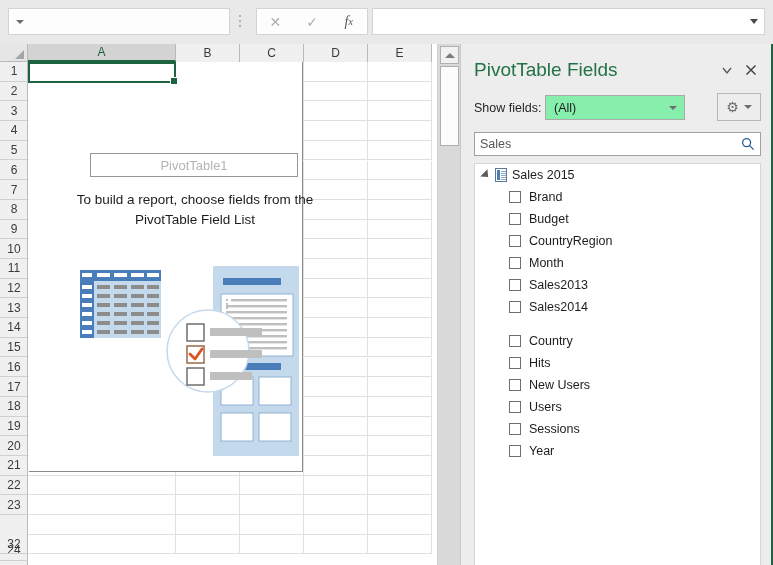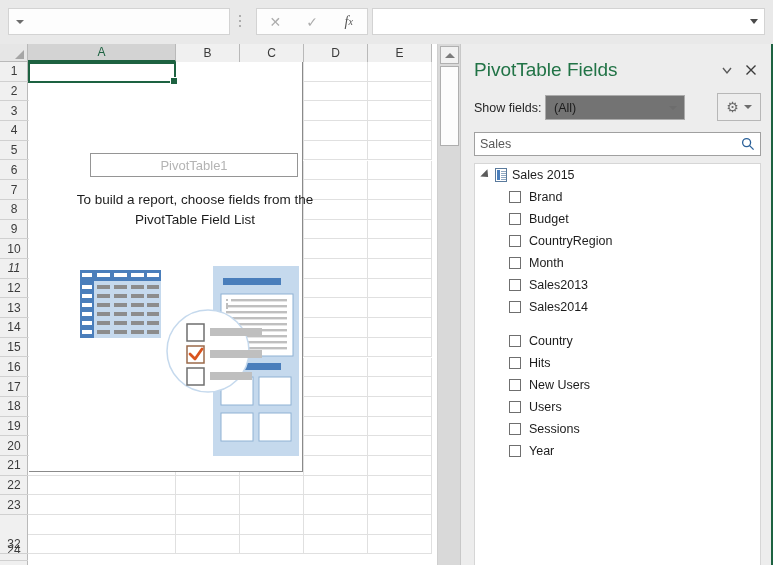--- a/index.html
+++ b/index.html
@@ -163,21 +163,21 @@
     color: #5a5a5a;
   }
   .pane-minimize { right: 36px; width: 16px; height: 16px; }
   .pane-close { right: 12px; width: 16px; height: 16px; font-size: 16px; line-height: 14px; }
 
   .showfields-lbl {
     position: absolute; left: 13px; top: 57px; font-size: 12.5px; color: #262626;
   }
   .showfields-select {
     position: absolute; left: 84px; top: 51px; width: 140px; height: 25px;
-    background: #737373; border: 1px solid #ababab;
+    background: #86efac; border: 1px solid #ababab;
     display: flex; align-items: center;
   }
   .showfields-select .sf-val { flex: 1; padding-left: 8px; font-size: 12.5px; color: #1c1c1c; }
   .showfields-select .sf-arrow { width: 22px; display: flex; align-items: center; justify-content: center; }
   .gear-btn {
     position: absolute; left: 256px; top: 49px; width: 44px; height: 28px;
     background: #ededed; border: 1px solid #b7b7b7;
     display: flex; align-items: center; justify-content: center; gap: 5px;
   }
   .gear-glyph { font-size: 14px; color: #6a6a6a; line-height: 1; }
@@ -277,21 +277,21 @@
         <div class="rowhead" style="top: 18px; height: 19.7px;">1</div>
         <div class="rowhead" style="top: 37.7px; height: 19.7px;">2</div>
         <div class="rowhead" style="top: 57.4px; height: 19.7px;">3</div>
         <div class="rowhead" style="top: 77.1px; height: 19.7px;">4</div>
         <div class="rowhead" style="top: 96.8px; height: 19.7px;">5</div>
         <div class="rowhead" style="top: 116.5px; height: 19.7px;">6</div>
         <div class="rowhead" style="top: 136.2px; height: 19.7px;">7</div>
         <div class="rowhead" style="top: 155.9px; height: 19.7px;">8</div>
         <div class="rowhead" style="top: 175.6px; height: 19.7px;">9</div>
         <div class="rowhead" style="top: 195.3px; height: 19.7px;">10</div>
-        <div class="rowhead" style="top: 215px; height: 19.7px; font-style: italic;">11</div>
+        <div class="rowhead" style="top: 215px; height: 19.7px;">11</div>
         <div class="rowhead" style="top: 234.7px; height: 19.7px;">12</div>
         <div class="rowhead" style="top: 254.4px; height: 19.7px;">13</div>
         <div class="rowhead" style="top: 274.1px; height: 19.7px;">14</div>
         <div class="rowhead" style="top: 293.8px; height: 19.7px;">15</div>
         <div class="rowhead" style="top: 313.5px; height: 19.7px;">16</div>
         <div class="rowhead" style="top: 333.2px; height: 19.7px;">17</div>
         <div class="rowhead" style="top: 352.9px; height: 19.7px;">18</div>
         <div class="rowhead" style="top: 372.6px; height: 19.7px;">19</div>
         <div class="rowhead" style="top: 392.3px; height: 19.7px;">20</div>
         <div class="rowhead" style="top: 412px; height: 19.7px;">21</div>

